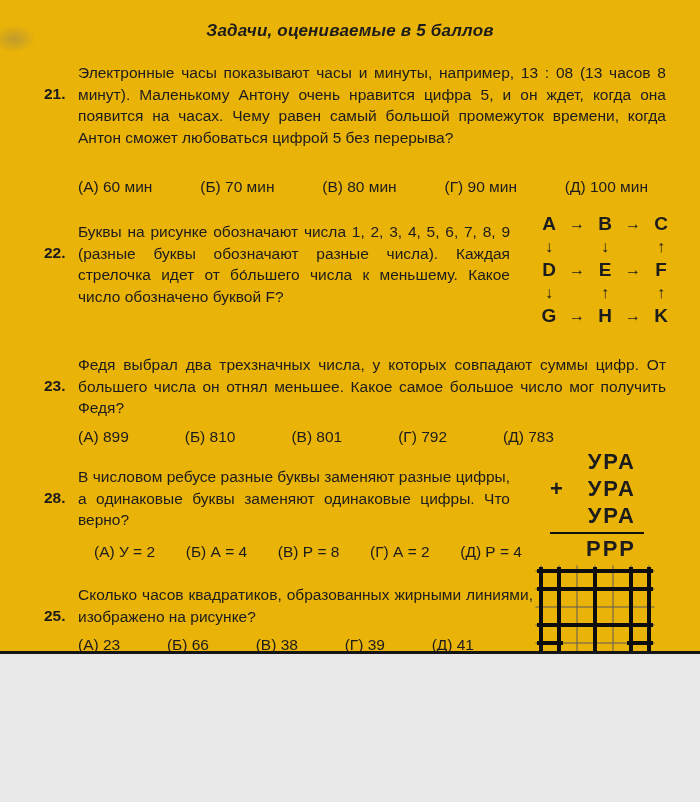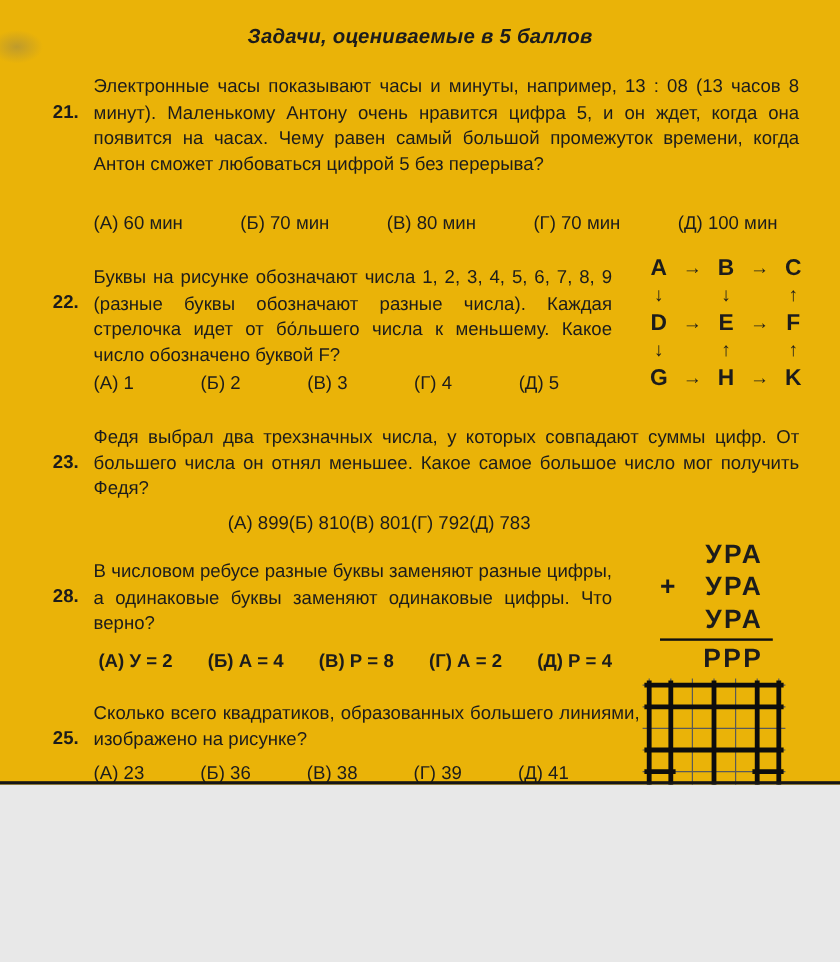--- a/index.html
+++ b/index.html
@@ -12,22 +12,22 @@
   .ptext{margin-left:34px;text-align:justify;}
   #p21{left:44px;top:62px;width:622px;}
   #p22{left:44px;top:221px;width:466px;}
   #p23{left:44px;top:354px;width:622px;}
   #p24{left:44px;top:466px;width:466px;}
   #p25{left:44px;top:584px;width:489px;}
   .opts{position:absolute;display:flex;justify-content:space-between;
         font-size:15.5px;white-space:nowrap;}
   #opts21{left:78px;top:178px;width:570px;}
   #opts22{left:78px;top:311px;width:388px;}
-  #opts23{left:78px;top:428px;width:476px;justify-content:center;}
-  #opts24{left:82px;top:543px;width:428px;font-weight:bold;}
+  #opts23{left:78px;top:428px;width:476px;}
+  #opts24{left:94px;top:543px;width:428px;}
   #opts25{left:78px;top:636px;width:396px;text-align:center;}
   
   #letter-diagram{position:absolute;left:536px;top:211px;display:grid;
                   grid-template-columns:26px 30px 26px 30px 26px;}
   .ld-cell{display:flex;align-items:center;justify-content:center;font-weight:bold;}
   .ld-lr{height:25px;}
   .ld-ar{height:21px;}
   .ld-letter{font-size:19px;}
   .ld-harrow,.ld-varrow{font-size:16px;}
   
@@ -56,35 +56,28 @@
   <div class="title">Задачи, оцениваемые в 5 баллов</div>
 
   <div class="problem" id="p21">
     <span class="pnum">21.</span>
     <div class="ptext">Электронные часы показывают часы и минуты, например, 13 : 08 (13 часов 8 минут). Маленькому Антону очень нравится цифра 5, и он ждет, когда она появится на часах. Чему равен самый большой промежуток времени, когда Антон сможет любоваться цифрой 5 без перерыва?</div>
   </div>
   <div class="opts" id="opts21">
       <span>(А) 60 мин</span>
       <span>(Б) 70 мин</span>
       <span>(В) 80 мин</span>
-      <span>(Г) 70 мин</span>
+      <span>(Г) 90 мин</span>
       <span>(Д) 100 мин</span>
     </div>
 
   <div class="problem" id="p22">
     <span class="pnum">22.</span>
     <div class="ptext">Буквы на рисунке обозначают числа 1, 2, 3, 4, 5, 6, 7, 8, 9 (разные буквы обозначают разные числа). Каждая стрелочка идет от бо́льшего числа к меньшему. Какое число обозначено буквой F?</div>
   </div>
-  <div class="opts" id="opts22">
-      <span>(А) 1</span>
-      <span>(Б) 2</span>
-      <span>(В) 3</span>
-      <span>(Г) 4</span>
-      <span>(Д) 5</span>
-    </div>
   <div id="letter-diagram">
       <span class="ld-cell ld-lr ld-letter">A</span>
       <span class="ld-cell ld-lr ld-harrow">→</span>
       <span class="ld-cell ld-lr ld-letter">B</span>
       <span class="ld-cell ld-lr ld-harrow">→</span>
       <span class="ld-cell ld-lr ld-letter">C</span>
       <span class="ld-cell ld-ar ld-varrow">↓</span>
       <span class="ld-cell ld-ar"></span>
       <span class="ld-cell ld-ar ld-varrow">↓</span>
       <span class="ld-cell ld-ar"></span>
@@ -132,25 +125,25 @@
   <div id="rebus">
     <div class="rebus-line">УРА</div>
     <div class="rebus-line"><span class="plus">+</span><span>УРА</span></div>
     <div class="rebus-line">УРА</div>
     <div class="rebus-rule"></div>
     <div class="rebus-line">РРР</div>
   </div>
 
   <div class="problem" id="p25">
     <span class="pnum">25.</span>
-    <div class="ptext">Сколько всего квадратиков, образованных большего линиями, изображено на рисунке?</div>
+    <div class="ptext">Сколько часов квадратиков, образованных жирными линиями, изображено на рисунке?</div>
   </div>
   <div class="opts" id="opts25">
       <span>(А) 23</span>
-      <span>(Б) 36</span>
+      <span>(Б) 66</span>
       <span>(В) 38</span>
       <span>(Г) 39</span>
       <span>(Д) 41</span>
     </div>
   <svg id="grid-figure" width="120" height="120">
       <line x1="6" y1="1" x2="6" y2="119" stroke="#5a5a5a" stroke-width="1" stroke-linecap="square"></line>
       <line x1="1" y1="6" x2="119" y2="6" stroke="#5a5a5a" stroke-width="1" stroke-linecap="square"></line>
       <line x1="24" y1="1" x2="24" y2="119" stroke="#5a5a5a" stroke-width="1" stroke-linecap="square"></line>
       <line x1="1" y1="24" x2="119" y2="24" stroke="#5a5a5a" stroke-width="1" stroke-linecap="square"></line>
       <line x1="42" y1="1" x2="42" y2="119" stroke="#5a5a5a" stroke-width="1" stroke-linecap="square"></line>

